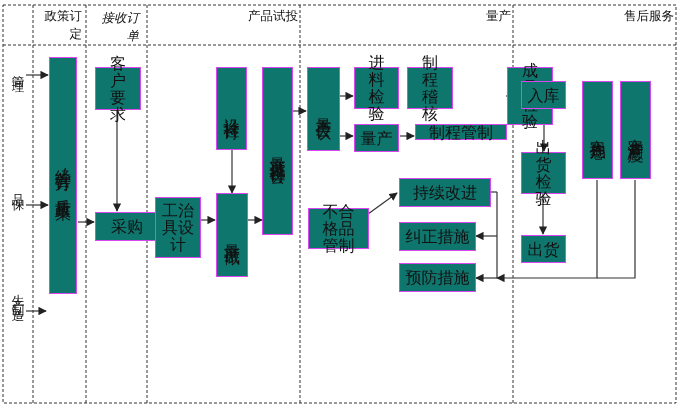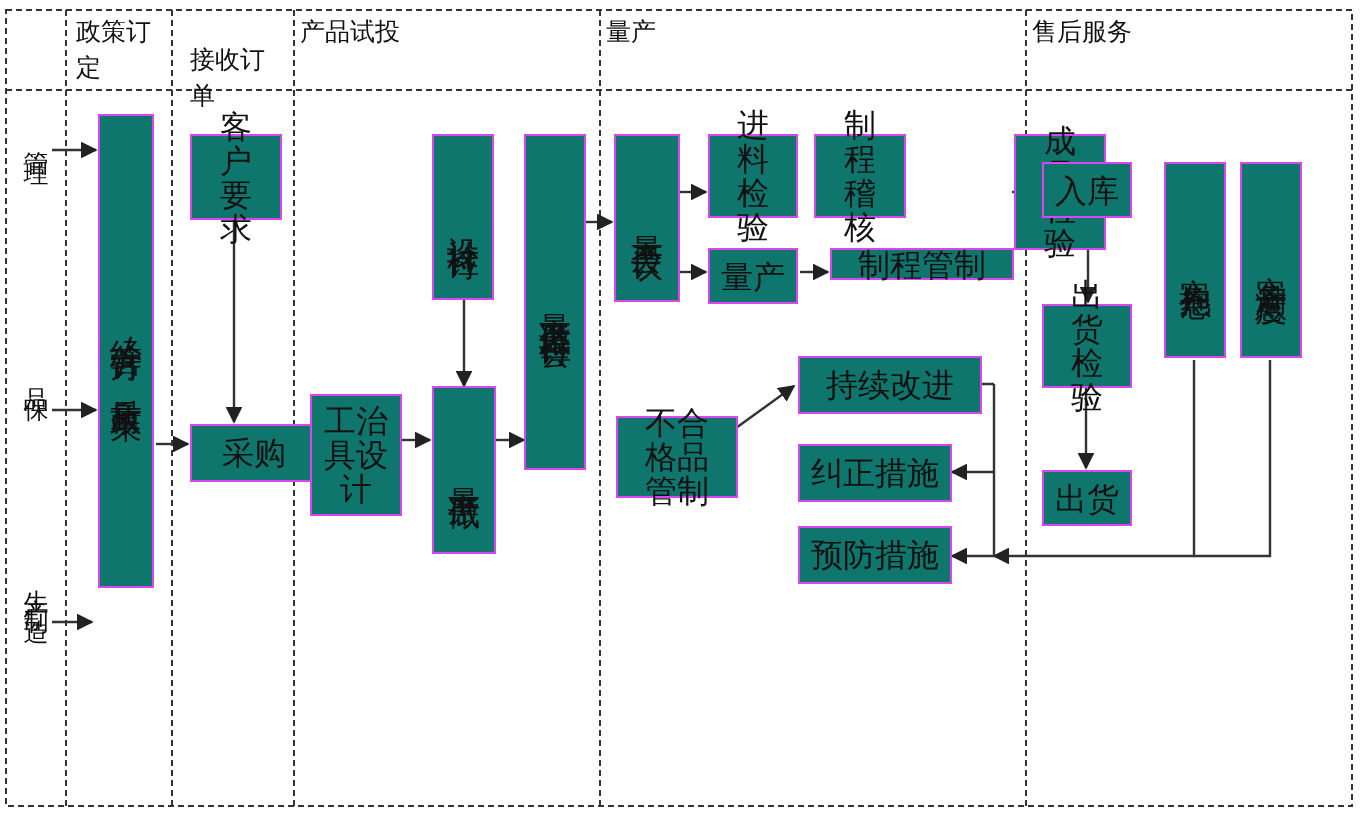--- a/index.html
+++ b/index.html
@@ -3,21 +3,21 @@
 <meta charset="utf-8">
 <style>
   html, body { margin: 0; padding: 0; background: #ffffff; }
   body { width: 680px; height: 410px; position: relative; overflow: hidden;
          font-family: "DejaVu Sans", sans-serif; color: #111; }
   #canvas { position: absolute; left: 0; top: 0; width: 680px; height: 410px; }
   .box { position: absolute; border: 1px solid #d946ef; background: #0f766e; box-sizing: border-box;
          display: flex; align-items: center; justify-content: center; text-align: center;
          font-size: 16px; line-height: 17px; }
   .vtext { writing-mode: vertical-rl; text-orientation: upright; letter-spacing: 2px; line-height: 14px; }
-  .hdr { position: absolute; font-size: 12.5px; text-align: left; line-height: 18px; }
+  .hdr { position: absolute; font-size: 12.5px; text-align: right; line-height: 18px; }
   .lane-label { position: absolute; font-size: 12.5px; writing-mode: vertical-rl;
                 text-orientation: upright; letter-spacing: 5px; }
   .wrap2 { width: 28px; white-space: normal; word-break: break-all; }
   .wrap3 { width: 40px; white-space: normal; word-break: break-all; }
 </style>
 </head>
 <body>
 
 <svg id="canvas" width="680" height="410" viewBox="0 0 680 410">
   <defs>
@@ -72,21 +72,21 @@
     <polyline points="597,180 597,278 497,278" marker-end="url(#arr)"></polyline>
     <polyline points="635,180 635,278 597,278"></polyline>
     <line x1="497" y1="278" x2="476" y2="278" marker-end="url(#arr)"></line>
     <line x1="497" y1="192" x2="497" y2="278"></line>
     <line x1="497" y1="192" x2="476" y2="192" marker-end="url(#arr)"></line>
     <line x1="497" y1="236" x2="476" y2="236" marker-end="url(#arr)"></line>
   </g>
 </svg>
 
 <div class="hdr" style="left:38px; top:7px; width:44px;">政策订定</div>
-<div class="hdr" style="left:95px; top:21px; width:44px;">接收订单</div>
+<div class="hdr" style="left:95px; top:9px; width:44px;font-style:italic;">接收订单</div>
 <div class="hdr" style="left:150px; top:7px; width:148px;">产品试投</div>
 <div class="hdr" style="left:303px; top:7px; width:208px;">量产</div>
 <div class="hdr" style="left:516px; top:7px; width:158px;">售后服务</div>
 
 <div class="lane-label" style="left:9px; top:66px;">管理</div>
 <div class="lane-label" style="left:9px; top:184px;">品保</div>
 <div class="lane-label" style="left:9px; top:284px;">生产制造</div>
 
 <div class="box" style="left:49px; top:57px; width:28px; height:237px;">
   <span class="vtext">经营方针/质量政策</span>

